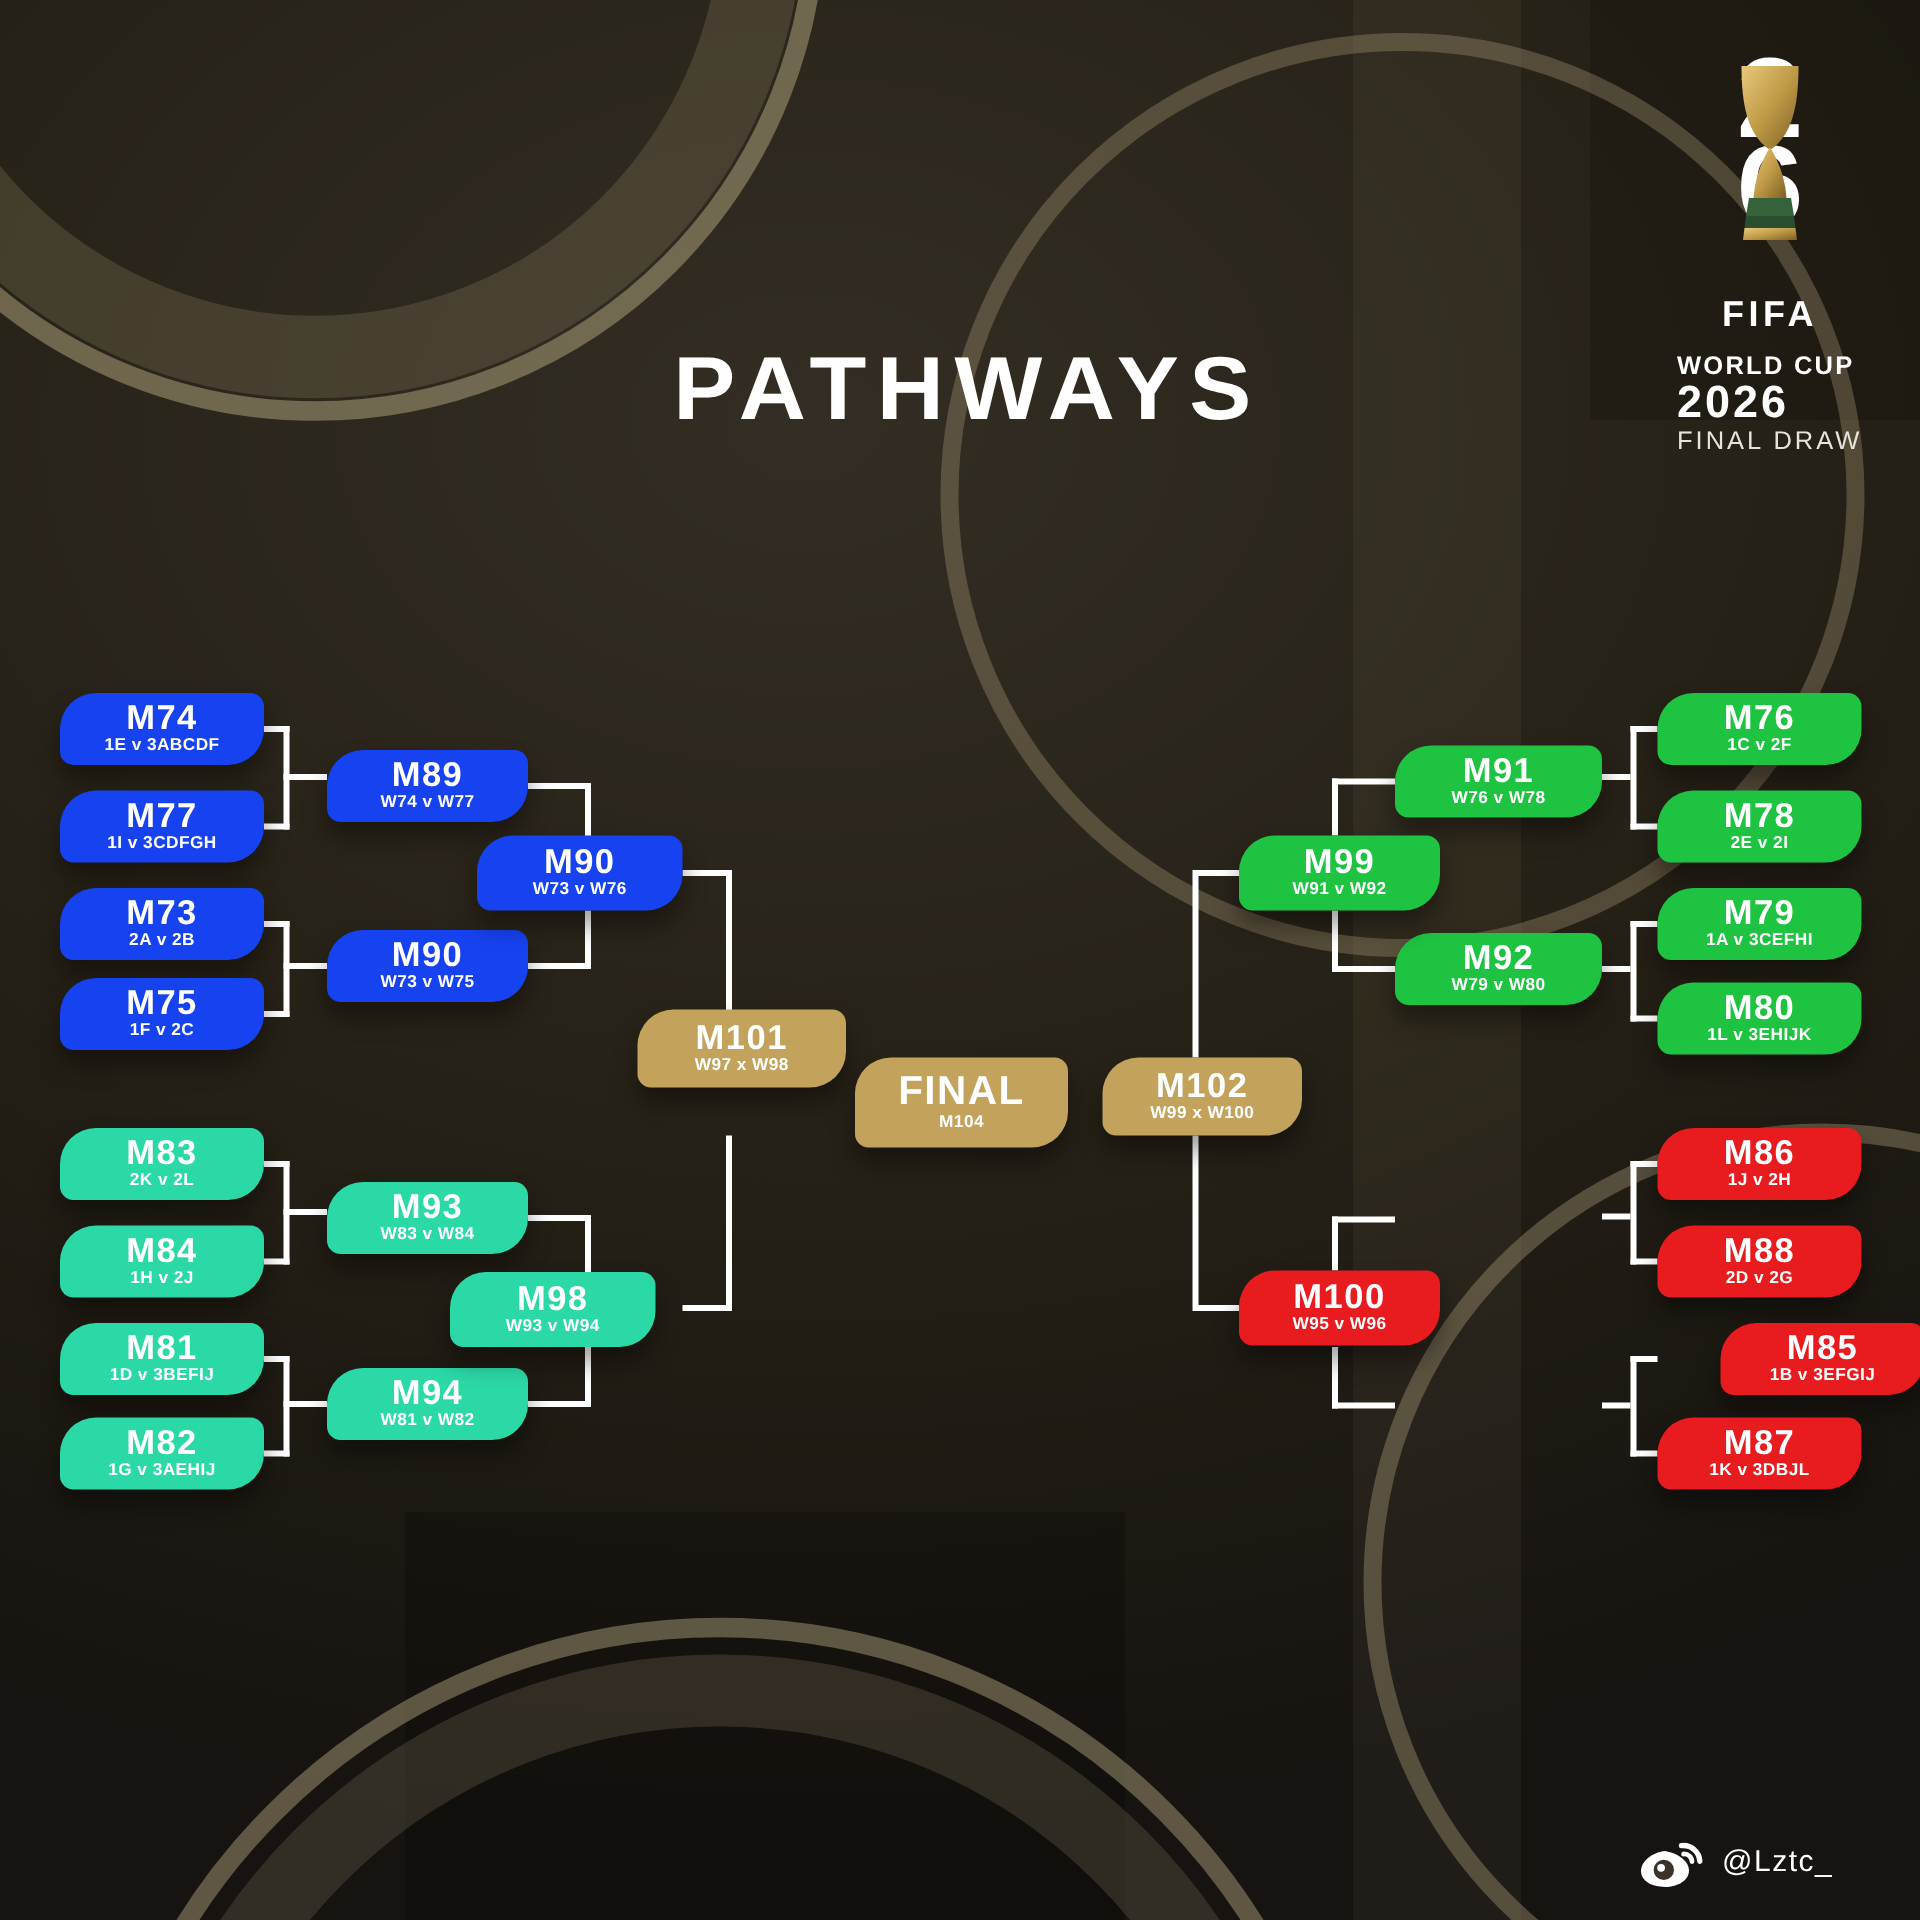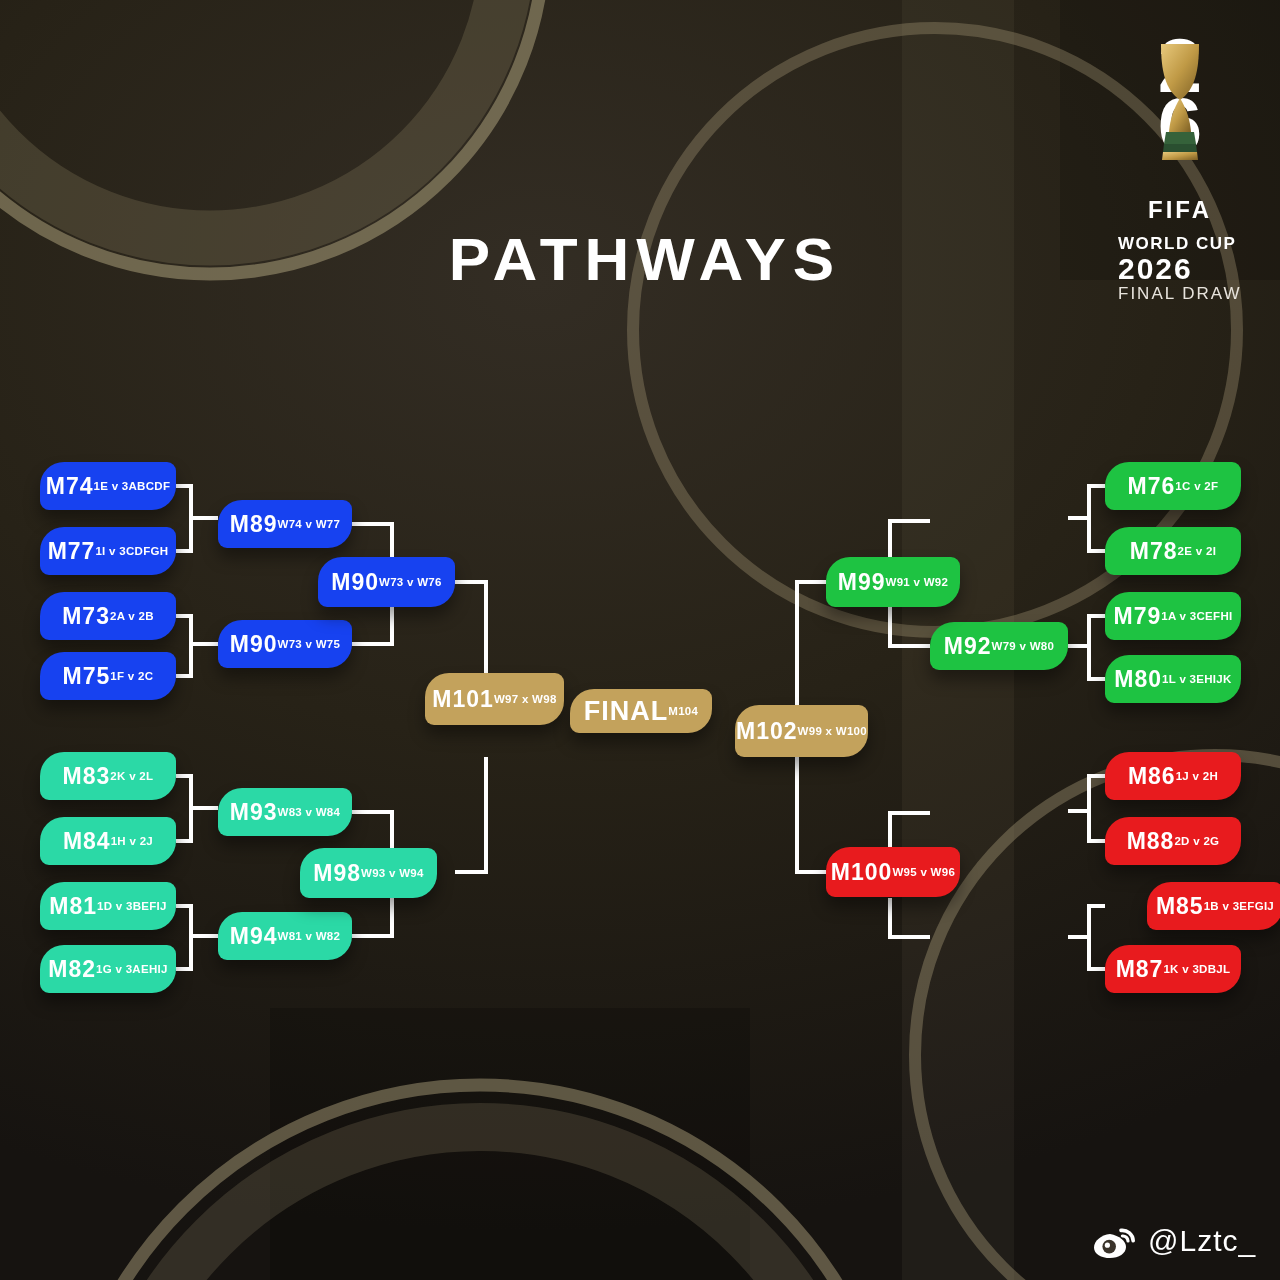--- a/index.html
+++ b/index.html
@@ -21,59 +21,59 @@
   .logo .num{font-size:76px;font-weight:bold;line-height:.78;letter-spacing:0;transform:scaleX(1.05);}
   .logo .numwrap{position:relative;height:158px;}
   .logo .trophy{position:absolute;left:50%;top:6px;transform:translateX(-50%);}
   .logo .fifa{font-size:24px;font-weight:bold;letter-spacing:3px;margin-top:2px;}
   .logo .wc{font-size:17px;font-weight:bold;letter-spacing:1.5px;text-align:left;margin-top:10px;}
   .logo .yr{font-size:30px;font-weight:bold;letter-spacing:2px;text-align:left;line-height:1;}
   .logo .fd{font-size:17px;letter-spacing:2px;text-align:left;color:#e8e4dd;}
   
   .node{
     position:absolute;height:48px;border-radius:24px 9px 24px 9px;
-    display:flex;align-items:center;justify-content:center;
+    display:flex;flex-direction:column;align-items:center;justify-content:center;
     color:#fff;box-shadow:0 10px 16px rgba(0,0,0,.38);
   }
   .node .t{font-weight:bold;font-size:23px;line-height:1;letter-spacing:1px;}
   .node .s{font-weight:bold;font-size:11.5px;line-height:1.25;letter-spacing:.3px;}
   .c-blue{background:var(--blue)}
   .c-teal{background:var(--teal)}
   .c-green{background:var(--green)}
   .c-red{background:var(--red)}
   .c-gold{background:var(--gold)}
   
   .m74{left:40px;top:462px;width:136px}.m77{left:40px;top:527px;width:136px}
   .m73{left:40px;top:592px;width:136px}.m75{left:40px;top:652px;width:136px}
   .m89{left:218px;top:500px;width:134px}.m90a{left:218px;top:620px;width:134px}
   .m90b{left:318px;top:557px;width:137px;height:50px}
   .m83{left:40px;top:752px;width:136px}.m84{left:40px;top:817px;width:136px}
   .m81{left:40px;top:882px;width:136px}.m82{left:40px;top:945px;width:136px}
   .m93{left:218px;top:788px;width:134px}.m94{left:218px;top:912px;width:134px}
   .m98{left:300px;top:848px;width:137px;height:50px}
   .m101{left:425px;top:673px;width:139px;height:52px}
-  .final{left:570px;top:689px;width:142px;height:44px}
+  .final{left:570px;top:705px;width:142px;height:60px}
   .m102{left:735px;top:705px;width:133px;height:52px}
   .m103{left:578px;top:780px;width:132px;height:50px}
   .m103 .s{color:#7b5d22}
   .final .t{font-size:27px}
   .m99{left:826px;top:557px;width:134px;height:50px}
   .m91{left:930px;top:497px;width:138px}.m92{left:930px;top:622px;width:138px}
   .m76{left:1105px;top:462px;width:136px}.m78{left:1105px;top:527px;width:136px}
   .m79{left:1105px;top:592px;width:136px}.m80{left:1105px;top:655px;width:136px}
   .m100{left:826px;top:847px;width:134px;height:50px}
   .m95{left:930px;top:789px;width:138px}.m96{left:930px;top:913px;width:138px}
   .m86{left:1105px;top:752px;width:136px}.m88{left:1105px;top:817px;width:136px}
   .m85{left:1147px;top:882px;width:136px}.m87{left:1105px;top:945px;width:136px}
   
   .ln{position:absolute;background:var(--line);}
   .h{height:4px}.v{width:4px}
   
   .wm{position:absolute;left:1092px;top:1222px;display:flex;align-items:center;gap:10px;color:#fff;}
-  .wm .handle{font-size:30px;letter-spacing:1px;}
+  .wm .handle{font-size:20px;letter-spacing:1px;}
 </style>
 </head>
 <body>
 
 <div class="stage">
 
   <svg class="bg" width="1280" height="1280" viewBox="0 0 1280 1280" aria-hidden="true">
     <rect x="902" y="0" width="112" height="1280" fill="rgba(235,220,185,0.05)"></rect>
     <rect x="270" y="1008" width="480" height="272" fill="rgba(0,0,0,0.20)"></rect>
     <rect x="1060" y="0" width="220" height="280" fill="rgba(0,0,0,0.16)"></rect>
@@ -255,20 +255,24 @@
       <span class="s">2E v 2I</span>
     </div>
   <div class="node c-green m79">
       <span class="t">M79</span>
       <span class="s">1A v 3CEFHI</span>
     </div>
   <div class="node c-green m80">
       <span class="t">M80</span>
       <span class="s">1L v 3EHIJK</span>
     </div>
+  <div class="node c-green m91">
+      <span class="t">M91</span>
+      <span class="s">W76 v W78</span>
+    </div>
   <div class="node c-green m92">
       <span class="t">M92</span>
       <span class="s">W79 v W80</span>
     </div>
   <div class="node c-green m99">
       <span class="t">M99</span>
       <span class="s">W91 v W92</span>
     </div>
 
   <div class="node c-red m86">

